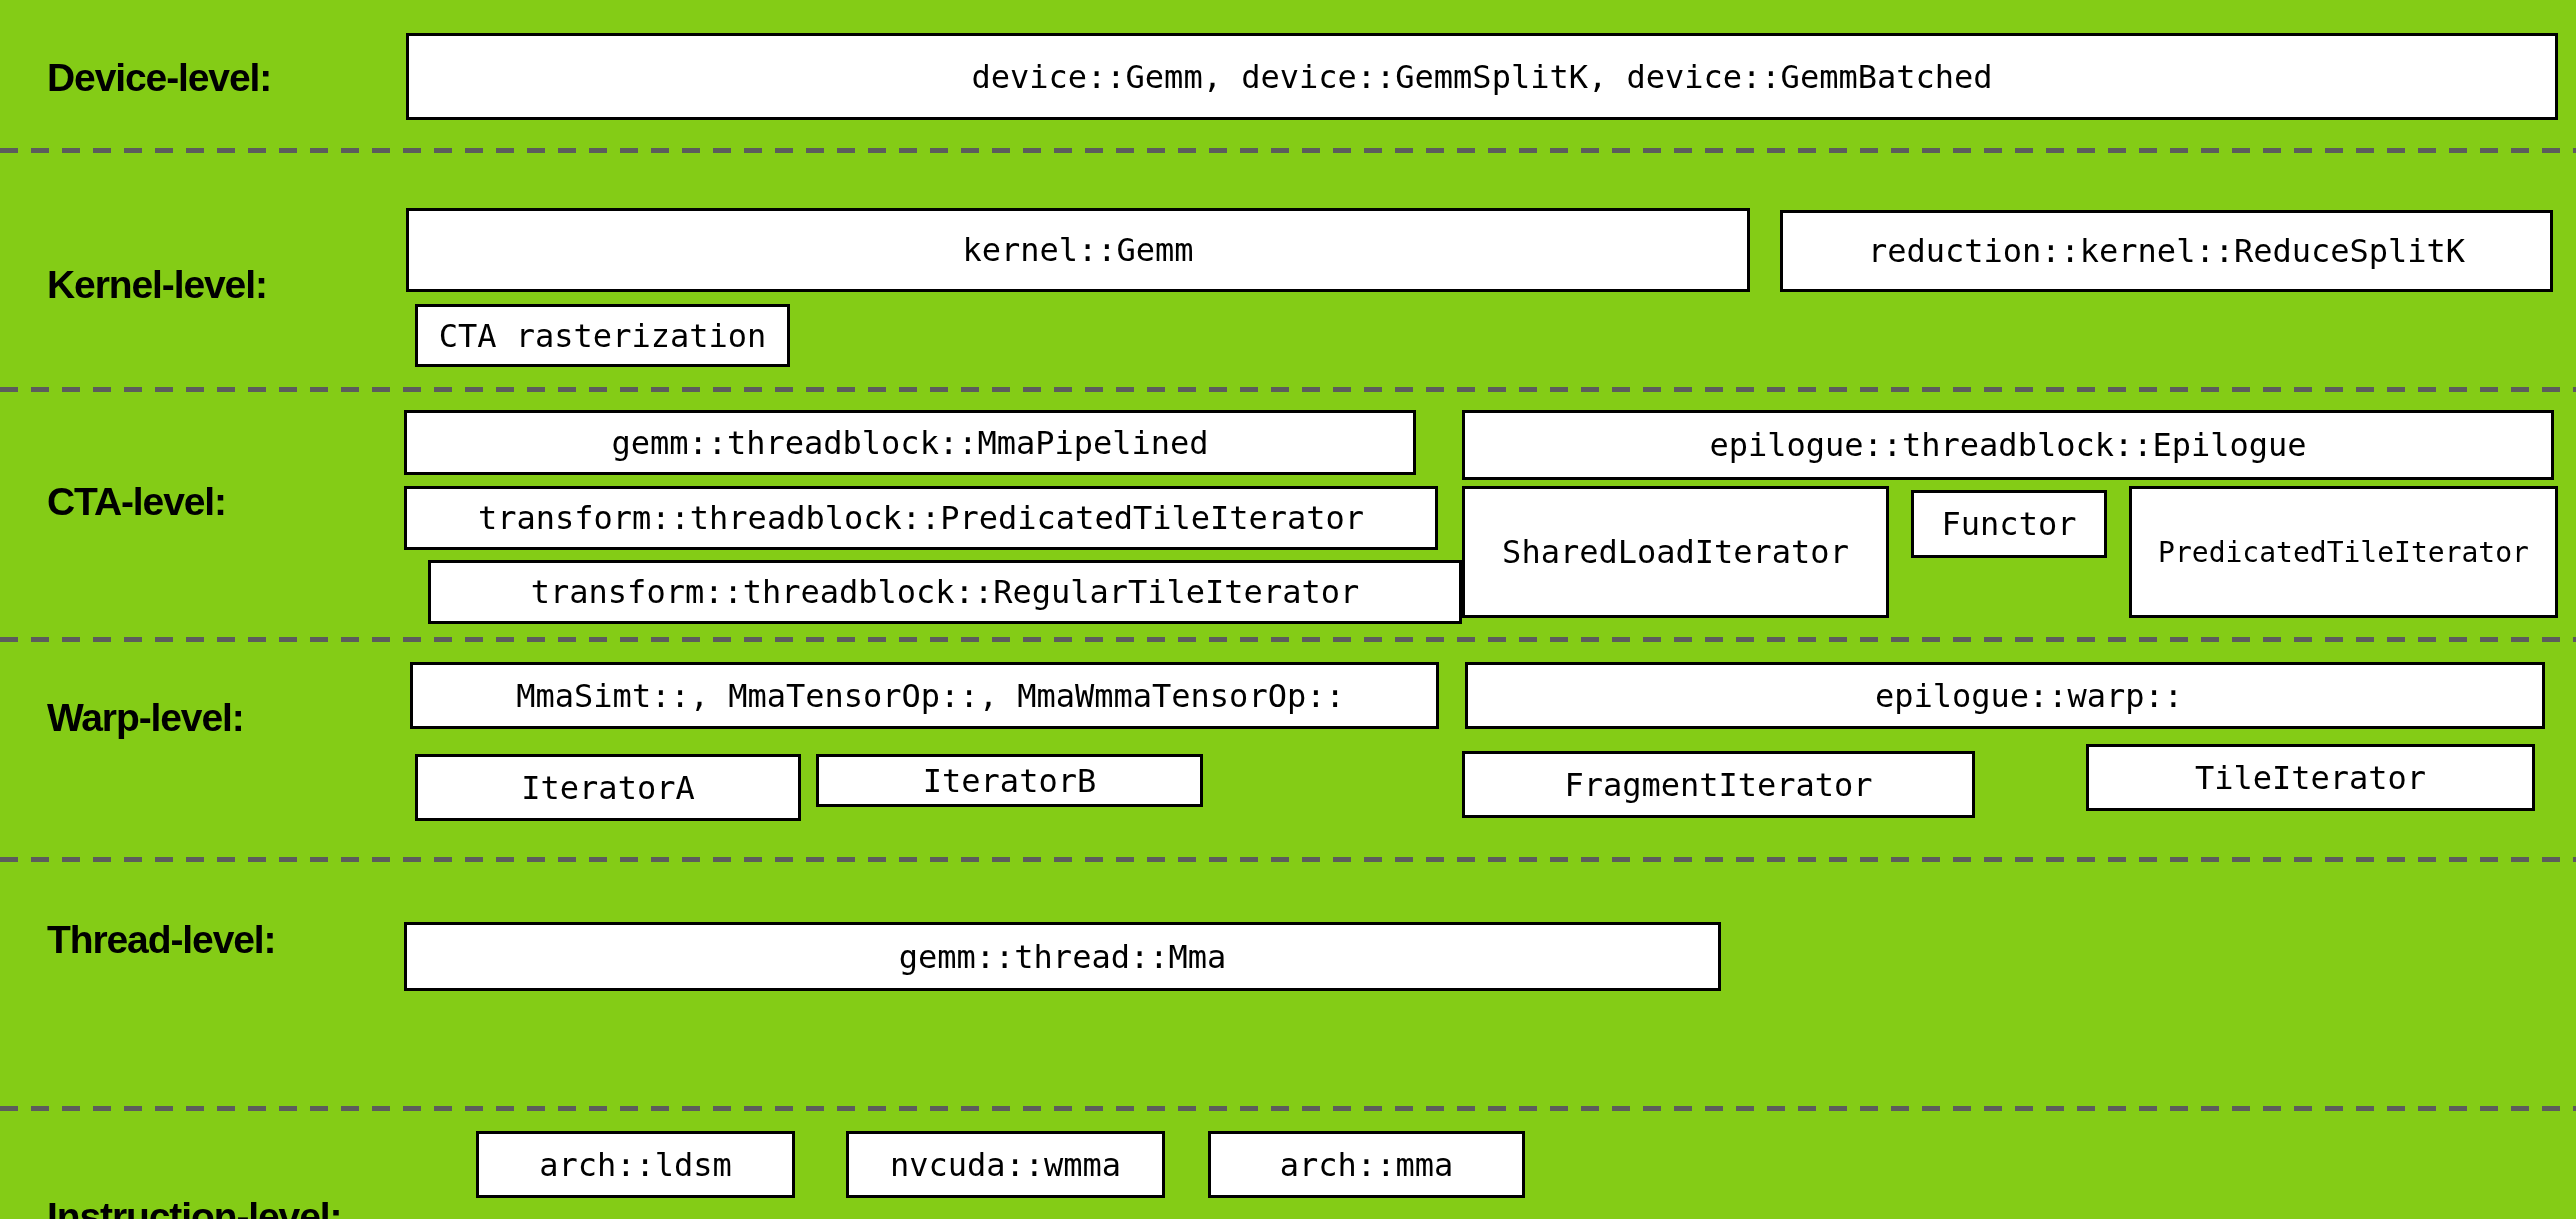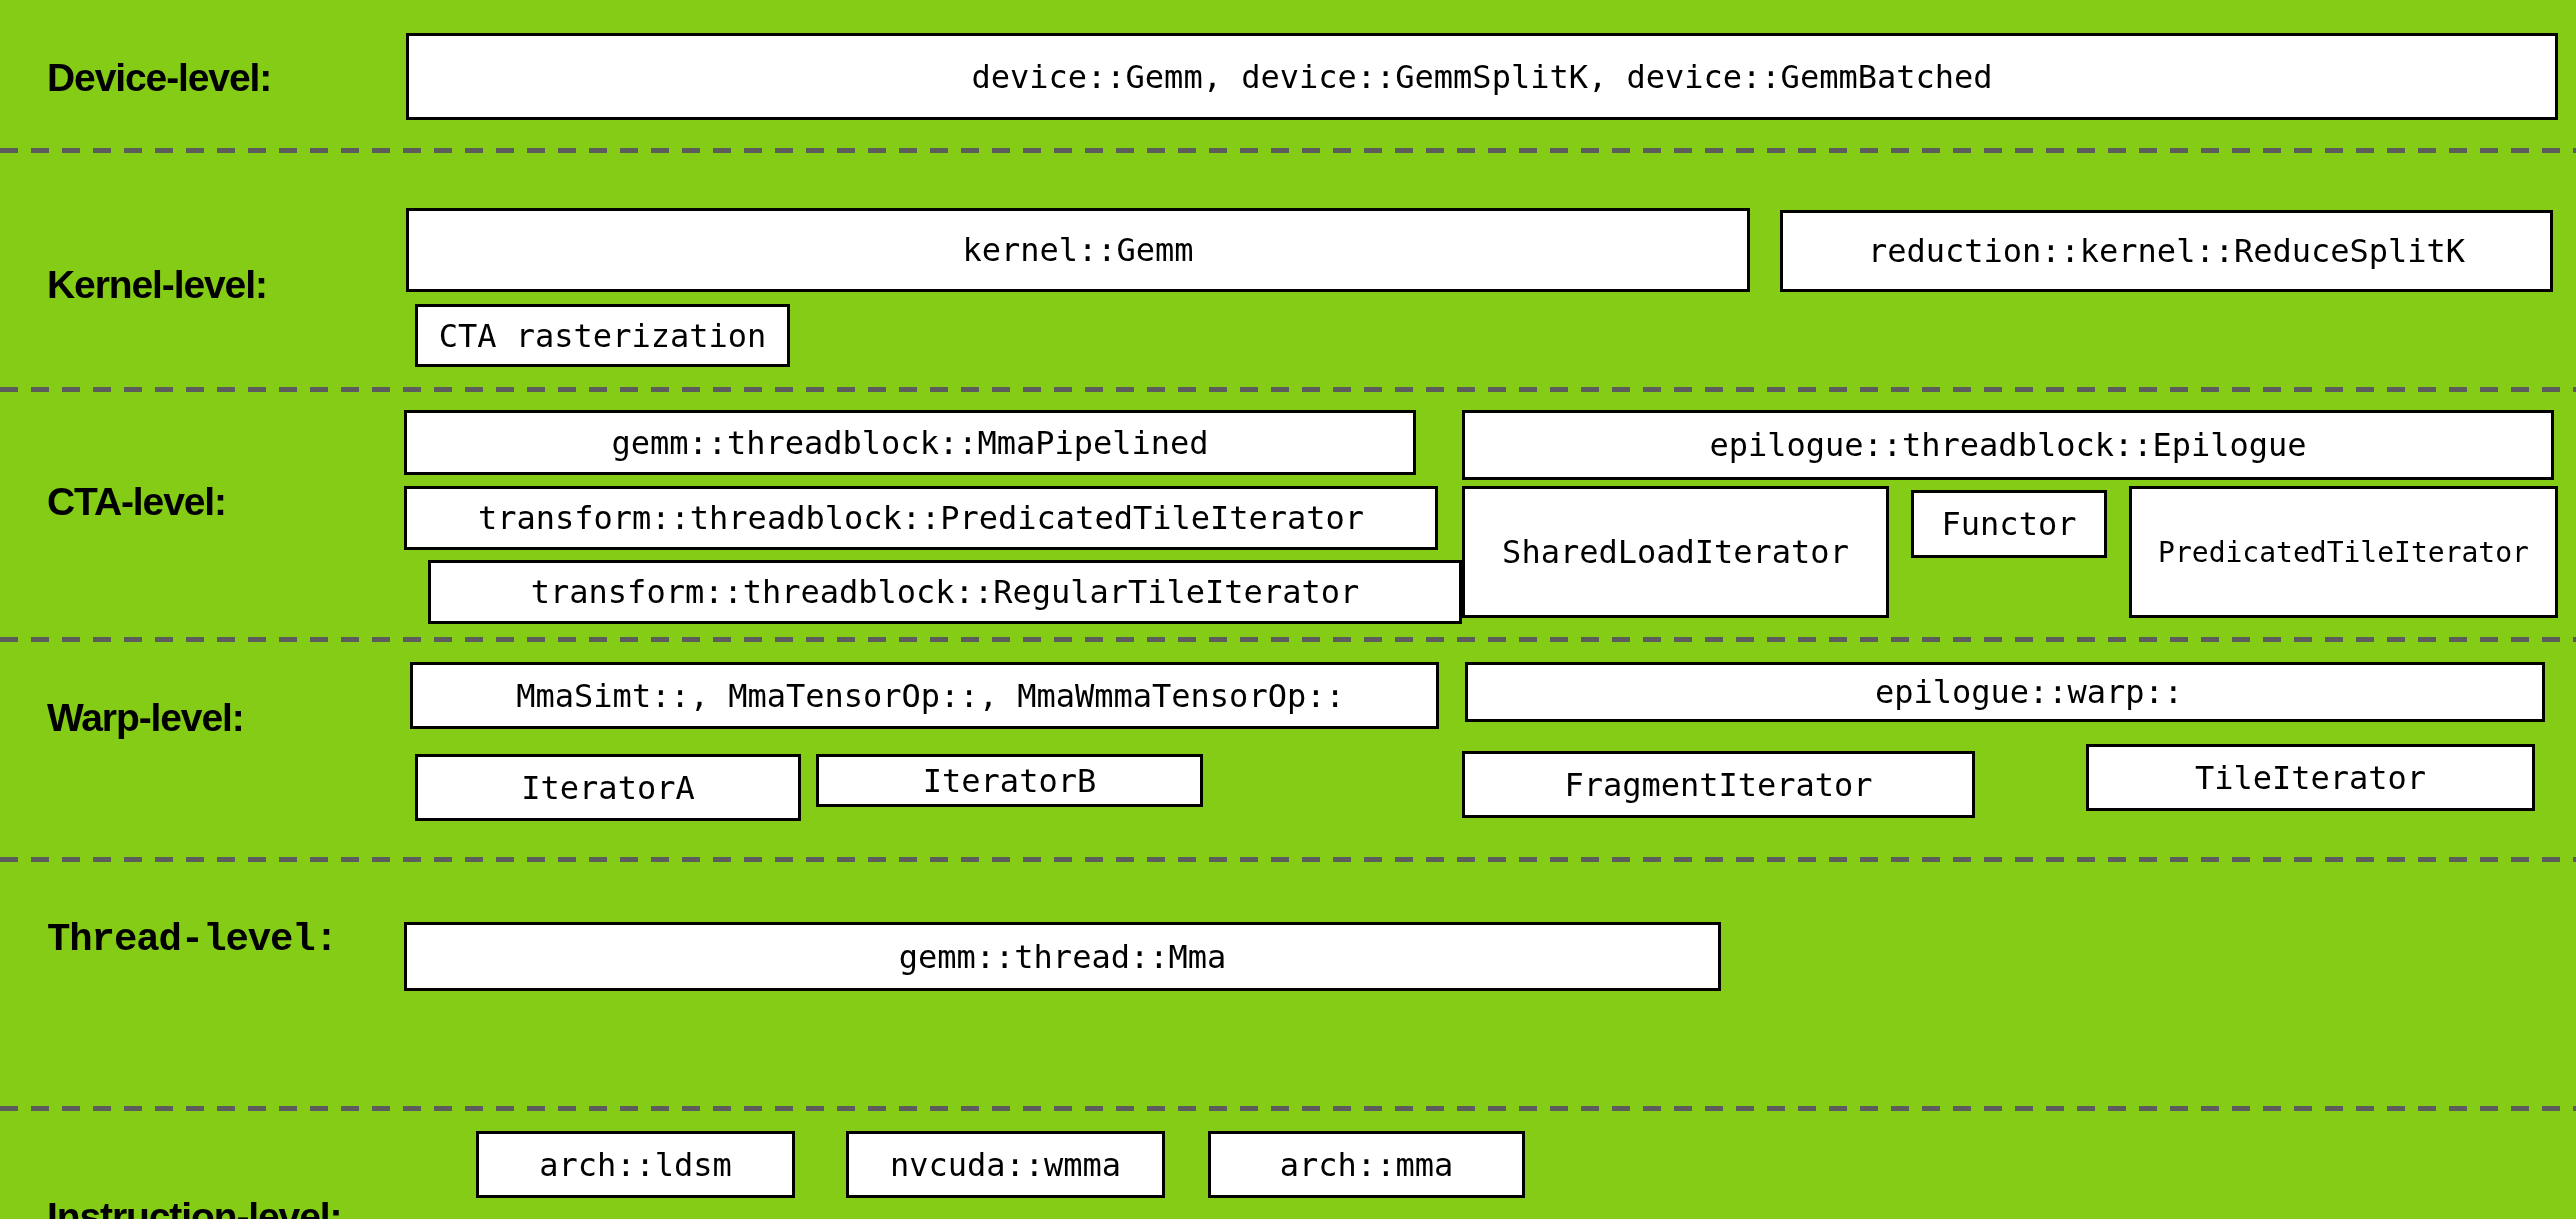--- a/index.html
+++ b/index.html
@@ -48,21 +48,21 @@
     color: #000000;
     white-space: nowrap;
   }
   .box.small { font-size: 28px; text-align: center; }
 
   
   .l-device      { top: 55px; }
   .l-kernel      { top: 262px; }
   .l-cta         { top: 479px; }
   .l-warp        { top: 695px; }
-  .l-thread      { top: 917px; font-family: Liberation Mono, monospace; }
+  .l-thread      { top: 917px; }
   .l-instruction { top: 1194px; }
 
   
   .s1 { top: 148px; }
   .s2 { top: 387px; }
   .s3 { top: 637px; }
   .s4 { top: 857px; }
   .s5 { top: 1106px; }
 
   
@@ -75,21 +75,21 @@
   
   .b-mmapipe       { left: 404px;  top: 410px;  width: 1012px; height: 65px;  }
   .b-epilogue      { left: 1462px; top: 410px;  width: 1092px; height: 70px;  }
   .b-predtile      { left: 404px;  top: 486px;  width: 1034px; height: 64px;  }
   .b-sharedload    { left: 1462px; top: 486px;  width: 427px;  height: 132px; }
   .b-functor       { left: 1911px; top: 490px;  width: 196px;  height: 68px;  }
   .b-predtile2     { left: 2129px; top: 486px;  width: 429px;  height: 132px; }
   .b-regtile       { left: 404px;  top: 560px;  width: 1034px; height: 64px; margin-left: 24px;  }
   
   .b-warpmma       { left: 410px;  top: 662px;  width: 1029px; height: 67px; padding-left: 12px;  }
-  .b-epiwarp       { left: 1465px; top: 662px;  width: 1080px; height: 60px; padding-left: 48px;  }
+  .b-epiwarp       { left: 1465px; top: 662px;  width: 1080px; height: 67px; padding-left: 48px;  }
   .b-itera         { left: 415px;  top: 754px;  width: 386px;  height: 67px;  }
   .b-iterb         { left: 816px; top: 754px;  width: 387px;  height: 53px;  }
   .b-fragit        { left: 1462px; top: 751px;  width: 513px;  height: 67px;  }
   .b-tileit        { left: 2086px; top: 744px;  width: 449px;  height: 67px;  }
   
   .b-threadmma     { left: 404px;  top: 922px; width: 1317px; height: 69px;  }
   
   .b-ldsm          { left: 476px;  top: 1131px; width: 319px;  height: 67px;  }
   .b-wmma          { left: 846px; top: 1131px; width: 319px;  height: 67px;  }
   .b-archmma       { left: 1208px; top: 1131px; width: 317px;  height: 67px;  }

